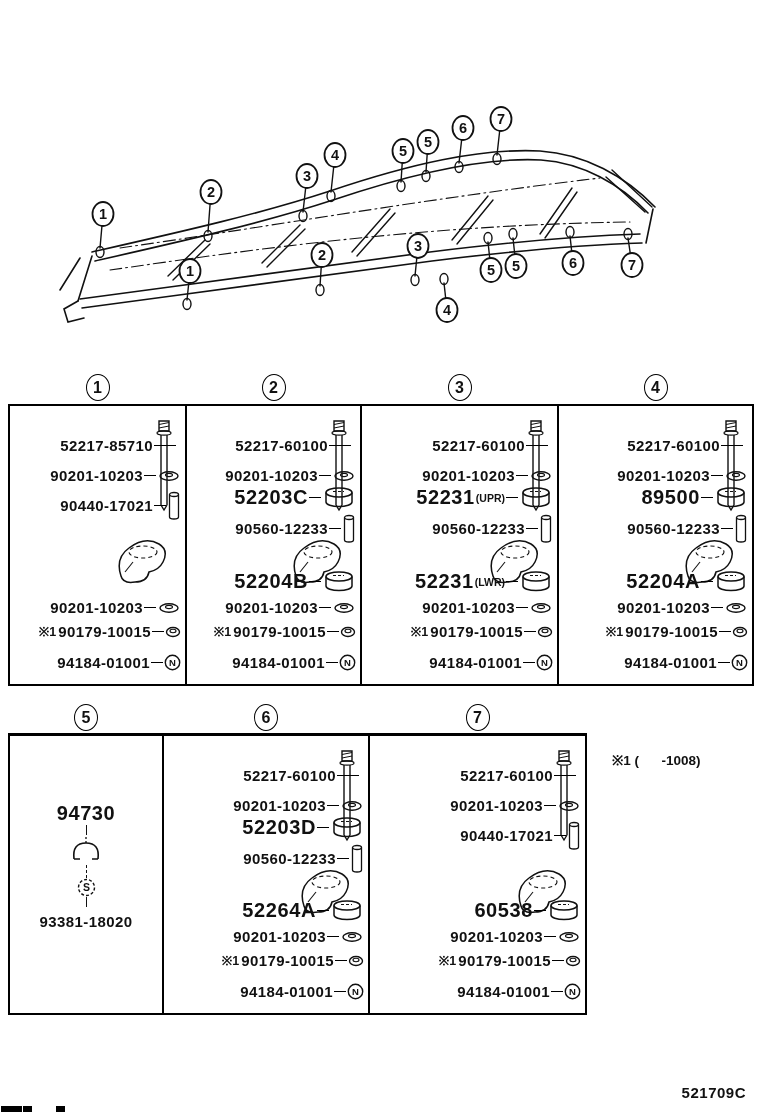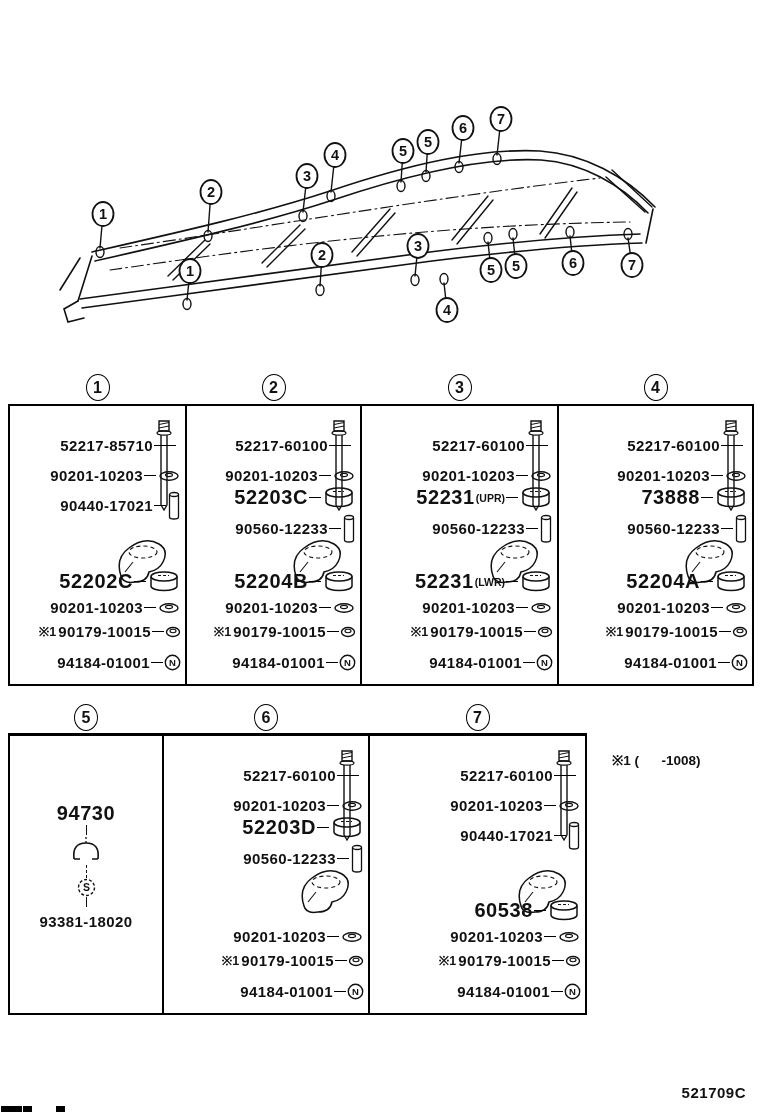--- a/index.html
+++ b/index.html
@@ -214,31 +214,20 @@
     <span class="pleader" style="width:12px"></span>
     <span class="picon">
             <svg width="14" height="30" viewBox="0 0 14 30">
               <ellipse cx="7" cy="3.5" rx="4.5" ry="2" stroke="#111" fill="none" stroke-width="1.3"></ellipse>
               <path d="M2.5,3.5 V26 A4.5,2 0 0 0 11.5,26 V3.5" stroke="#111" fill="none" stroke-width="1.3"></path>
             </svg>
           </span>
         </div>
       </div>
       <div class="rows bottom">
-        <div class="prow bold-row" style="margin-top:0px">
-    <span class="plabel">52202C</span>
-    <span class="pleader" style="width:12px"></span>
-    <span class="picon">
-            <svg width="34" height="24" viewBox="0 0 34 24">
-              <ellipse cx="17" cy="6.5" rx="13" ry="4.6" stroke="#111" fill="none" stroke-width="1.5"></ellipse>
-              <path d="M4,6.5 L4,16 A13,4.6 0 0 0 30,16 L30,6.5" stroke="#111" fill="none" stroke-width="1.5"></path>
-              <path d="M11,5.5 h11" stroke="#111" stroke-width="1.1" stroke-dasharray="3 2"></path>
-            </svg>
-          </span>
-        </div>
         <div class="prow" style="margin-top:2px">
     <span class="plabel">90201-10203</span>
     <span class="pleader" style="width:12px"></span>
     <span class="picon">
             <svg width="24" height="12" viewBox="0 0 24 12">
               <ellipse cx="12" cy="6" rx="9" ry="4.2" stroke="#111" fill="none" stroke-width="1.4"></ellipse>
               <ellipse cx="12" cy="5" rx="3.5" ry="1.6" stroke="#111" fill="none" stroke-width="1.1"></ellipse>
             </svg>
           </span>
         </div>
@@ -482,21 +471,21 @@
     <span class="plabel">90201-10203</span>
     <span class="pleader" style="width:12px"></span>
     <span class="picon">
             <svg width="24" height="12" viewBox="0 0 24 12">
               <ellipse cx="12" cy="6" rx="9" ry="4.2" stroke="#111" fill="none" stroke-width="1.4"></ellipse>
               <ellipse cx="12" cy="5" rx="3.5" ry="1.6" stroke="#111" fill="none" stroke-width="1.1"></ellipse>
             </svg>
           </span>
         </div>
         <div class="prow bold-row" style="margin-top:-2px">
-    <span class="plabel">73888</span>
+    <span class="plabel">89500</span>
     <span class="pleader" style="width:12px"></span>
     <span class="picon">
             <svg width="34" height="24" viewBox="0 0 34 24">
               <ellipse cx="17" cy="6.5" rx="13" ry="4.6" stroke="#111" fill="none" stroke-width="1.5"></ellipse>
               <path d="M4,6.5 L4,16 A13,4.6 0 0 0 30,16 L30,6.5" stroke="#111" fill="none" stroke-width="1.5"></path>
               <path d="M11,5.5 h11" stroke="#111" stroke-width="1.1" stroke-dasharray="3 2"></path>
             </svg>
           </span>
         </div>
         <div class="prow" style="margin-top:7px">
@@ -622,20 +611,31 @@
     <span class="pleader" style="width:12px"></span>
     <span class="picon">
             <svg width="14" height="30" viewBox="0 0 14 30">
               <ellipse cx="7" cy="3.5" rx="4.5" ry="2" stroke="#111" fill="none" stroke-width="1.3"></ellipse>
               <path d="M2.5,3.5 V26 A4.5,2 0 0 0 11.5,26 V3.5" stroke="#111" fill="none" stroke-width="1.3"></path>
             </svg>
           </span>
         </div>
       </div>
       <div class="rows bottom">
+        <div class="prow bold-row" style="margin-top:0px">
+    <span class="plabel">52264A</span>
+    <span class="pleader" style="width:12px"></span>
+    <span class="picon">
+            <svg width="34" height="24" viewBox="0 0 34 24">
+              <ellipse cx="17" cy="6.5" rx="13" ry="4.6" stroke="#111" fill="none" stroke-width="1.5"></ellipse>
+              <path d="M4,6.5 L4,16 A13,4.6 0 0 0 30,16 L30,6.5" stroke="#111" fill="none" stroke-width="1.5"></path>
+              <path d="M11,5.5 h11" stroke="#111" stroke-width="1.1" stroke-dasharray="3 2"></path>
+            </svg>
+          </span>
+        </div>
         <div class="prow" style="margin-top:2px">
     <span class="plabel">90201-10203</span>
     <span class="pleader" style="width:12px"></span>
     <span class="picon">
             <svg width="24" height="12" viewBox="0 0 24 12">
               <ellipse cx="12" cy="6" rx="9" ry="4.2" stroke="#111" fill="none" stroke-width="1.4"></ellipse>
               <ellipse cx="12" cy="5" rx="3.5" ry="1.6" stroke="#111" fill="none" stroke-width="1.1"></ellipse>
             </svg>
           </span>
         </div>

